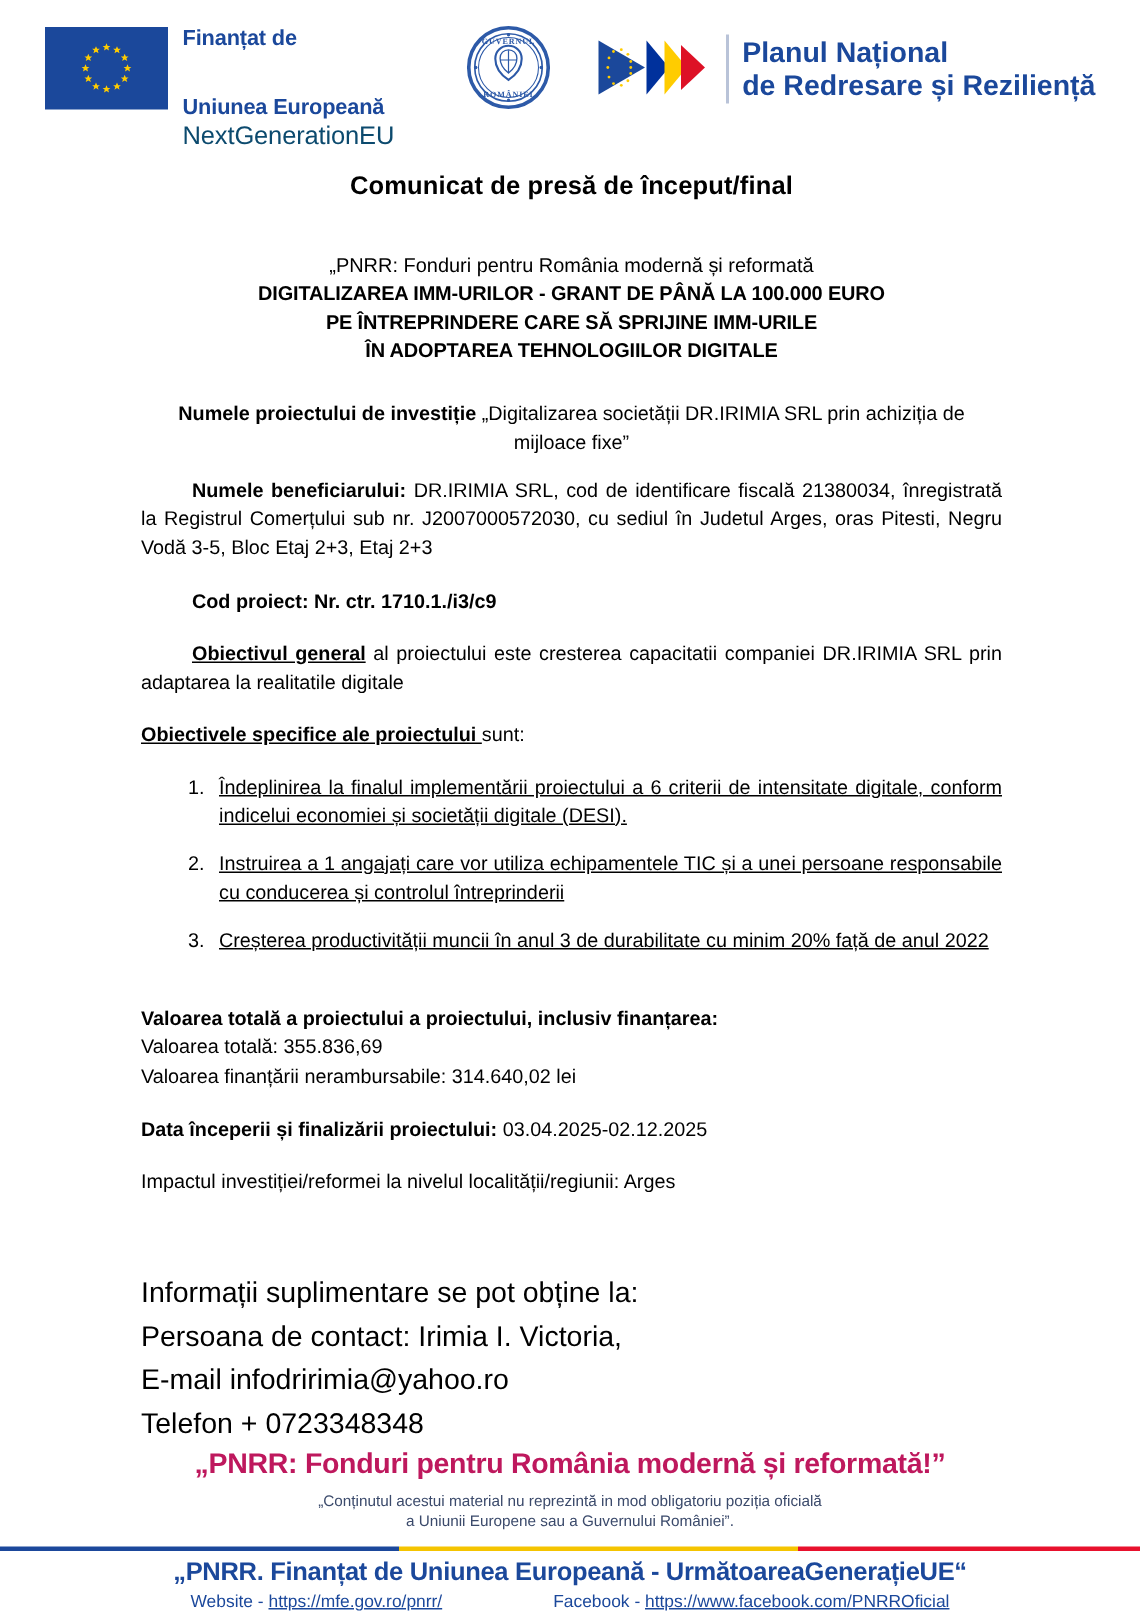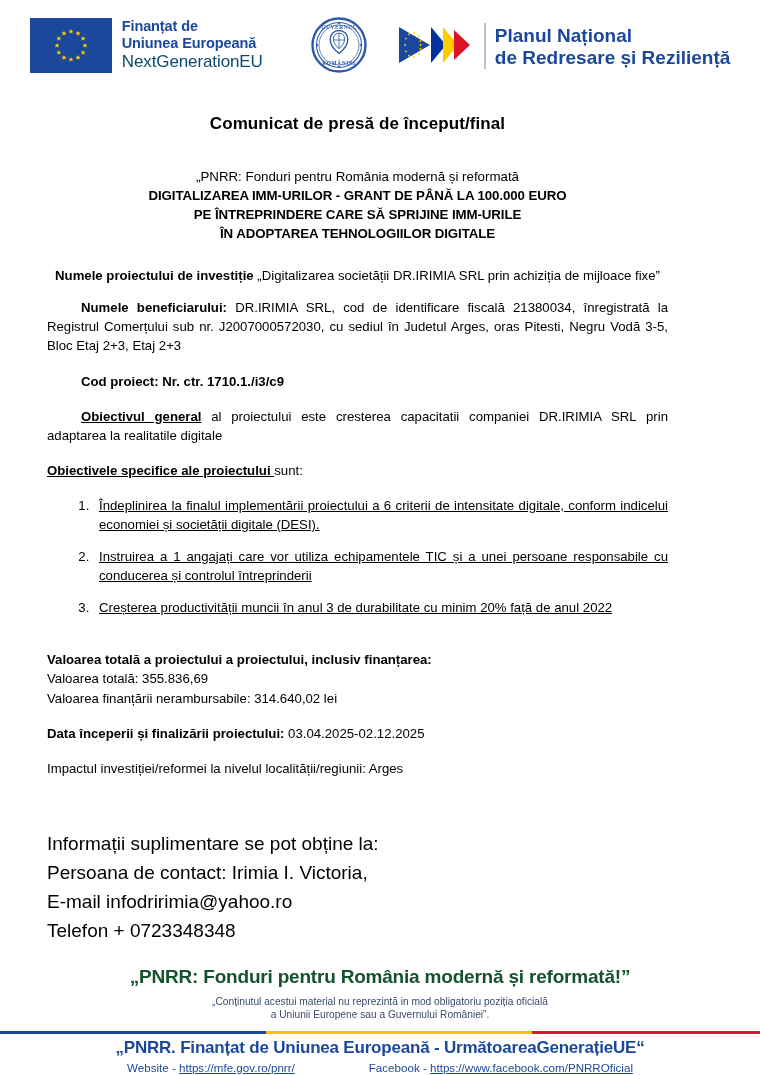--- a/index.html
+++ b/index.html
@@ -48,20 +48,21 @@
   }
   .eu-text {
     line-height: 1.18;
     white-space: nowrap;
   }
   .eu-text .l1, .eu-text .l2 {
     font-weight: bold;
     font-size: 14.5px;
     color: #1b489b;
     letter-spacing: -0.1px;
+    margin-top: 29px;
   }
   .eu-text .l3 {
     font-size: 17px;
     color: #0c4a6e;
     letter-spacing: -0.1px;
   }
 
   
   .gov-seal {
     width: 56px;
@@ -87,21 +88,21 @@
     line-height: 1.15;
     white-space: nowrap;
     color: #1b489b;
     font-weight: bold;
   }
   .pnrr-text .p1 { font-size: 19px; }
   .pnrr-text .p2 { font-size: 19px; }
 
   
   .page {
-    padding: 0 92px 0 47px;
+    padding: 0 92px 0 94px;
   }
 
   h1.doc-title {
     text-align: center;
     font-size: 17px;
     font-weight: bold;
     margin: 28px 0 0 0;
     letter-spacing: 0.1px;
   }
 
@@ -158,21 +159,21 @@
   
   .footer {
     position: absolute;
     left: 0;
     right: 0;
     bottom: 0;
     width: 760px;
   }
   .footer-slogan {
     text-align: center;
-    color: #14532d;
+    color: #be185d;
     font-weight: bold;
     font-size: 19px;
     margin: 0 0 7px 0;
     letter-spacing: -0.2px;
   }
   .footer-disclaimer {
     text-align: center;
     color: #3b4a6b;
     font-size: 10.2px;
     line-height: 1.34;

